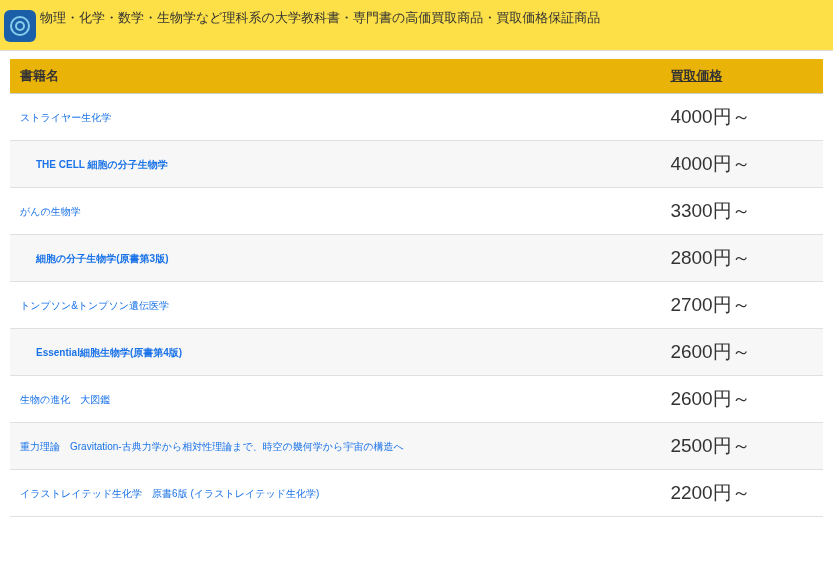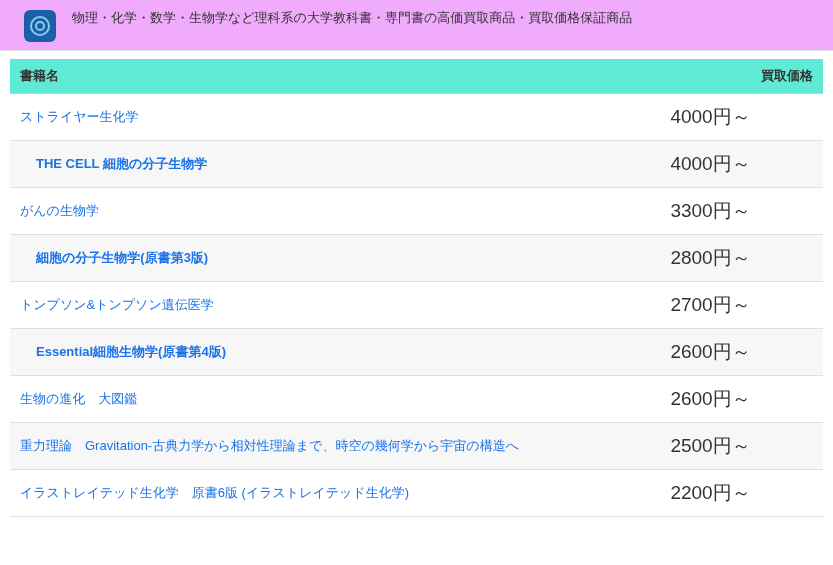--- a/index.html
+++ b/index.html
@@ -7,24 +7,24 @@
       font-family: "Meiryo", "Yu Gothic", "MS Gothic", sans-serif;
       font-size: 13px;
       background: #fff;
       color: #333;
       width: 833px;
     }
 
     .header-bar {
       display: flex;
       align-items: flex-start;
-      padding: 8px 10px 8px 24px;
-      background: #f0abfc;
+      padding: 8px 10px 8px 4px;
+      background: #fde047;
       border-bottom: 1px solid #ddd;
-      gap: 16px;
+      gap: 4px;
     }
 
     .header-icon {
       width: 32px;
       height: 32px;
       flex-shrink: 0;
       margin-top: 2px;
     }
 
     .header-text {
@@ -37,35 +37,36 @@
       padding: 0 10px;
       margin-top: 8px;
     }
 
     table {
       width: 100%;
       border-collapse: collapse;
     }
 
     thead tr {
-      background: #5eead4;
+      background: #eab308;
     }
 
     thead th {
       padding: 8px 10px;
       text-align: left;
       font-size: 13px;
       font-weight: bold;
       color: #333;
       border-bottom: 1px solid #ccc;
     }
 
     thead th.price-col {
-      text-align: right;
+      text-align: left;
       white-space: nowrap;
+      text-decoration: underline;
     }
 
     tbody tr {
       border-bottom: 1px solid #e0e0e0;
     }
 
     tbody tr:nth-child(odd) {
       background: #fff;
     }
 
@@ -74,21 +75,21 @@
     }
 
     tbody td {
       padding: 10px 10px;
       vertical-align: middle;
     }
 
     .book-link {
       color: #1a73e8;
       text-decoration: none;
-      font-size: 13px;
+      font-size: 10px;
     }
 
     .book-link.bold {
       font-weight: bold;
       margin-left: 16px;
     }
 
     .price-cell {
       white-space: nowrap;
       color: #333;

